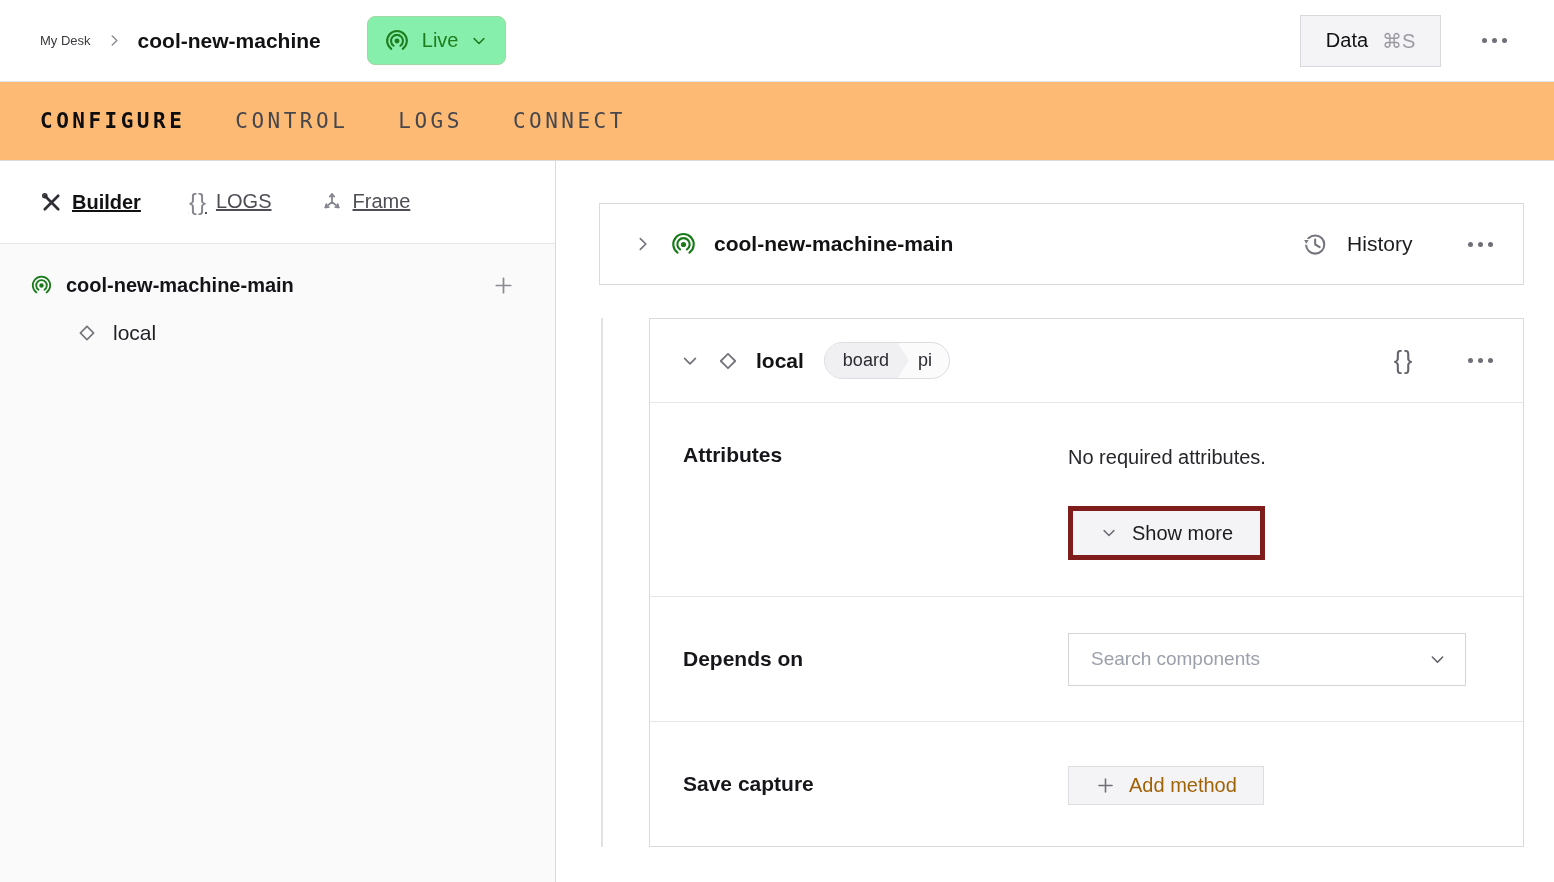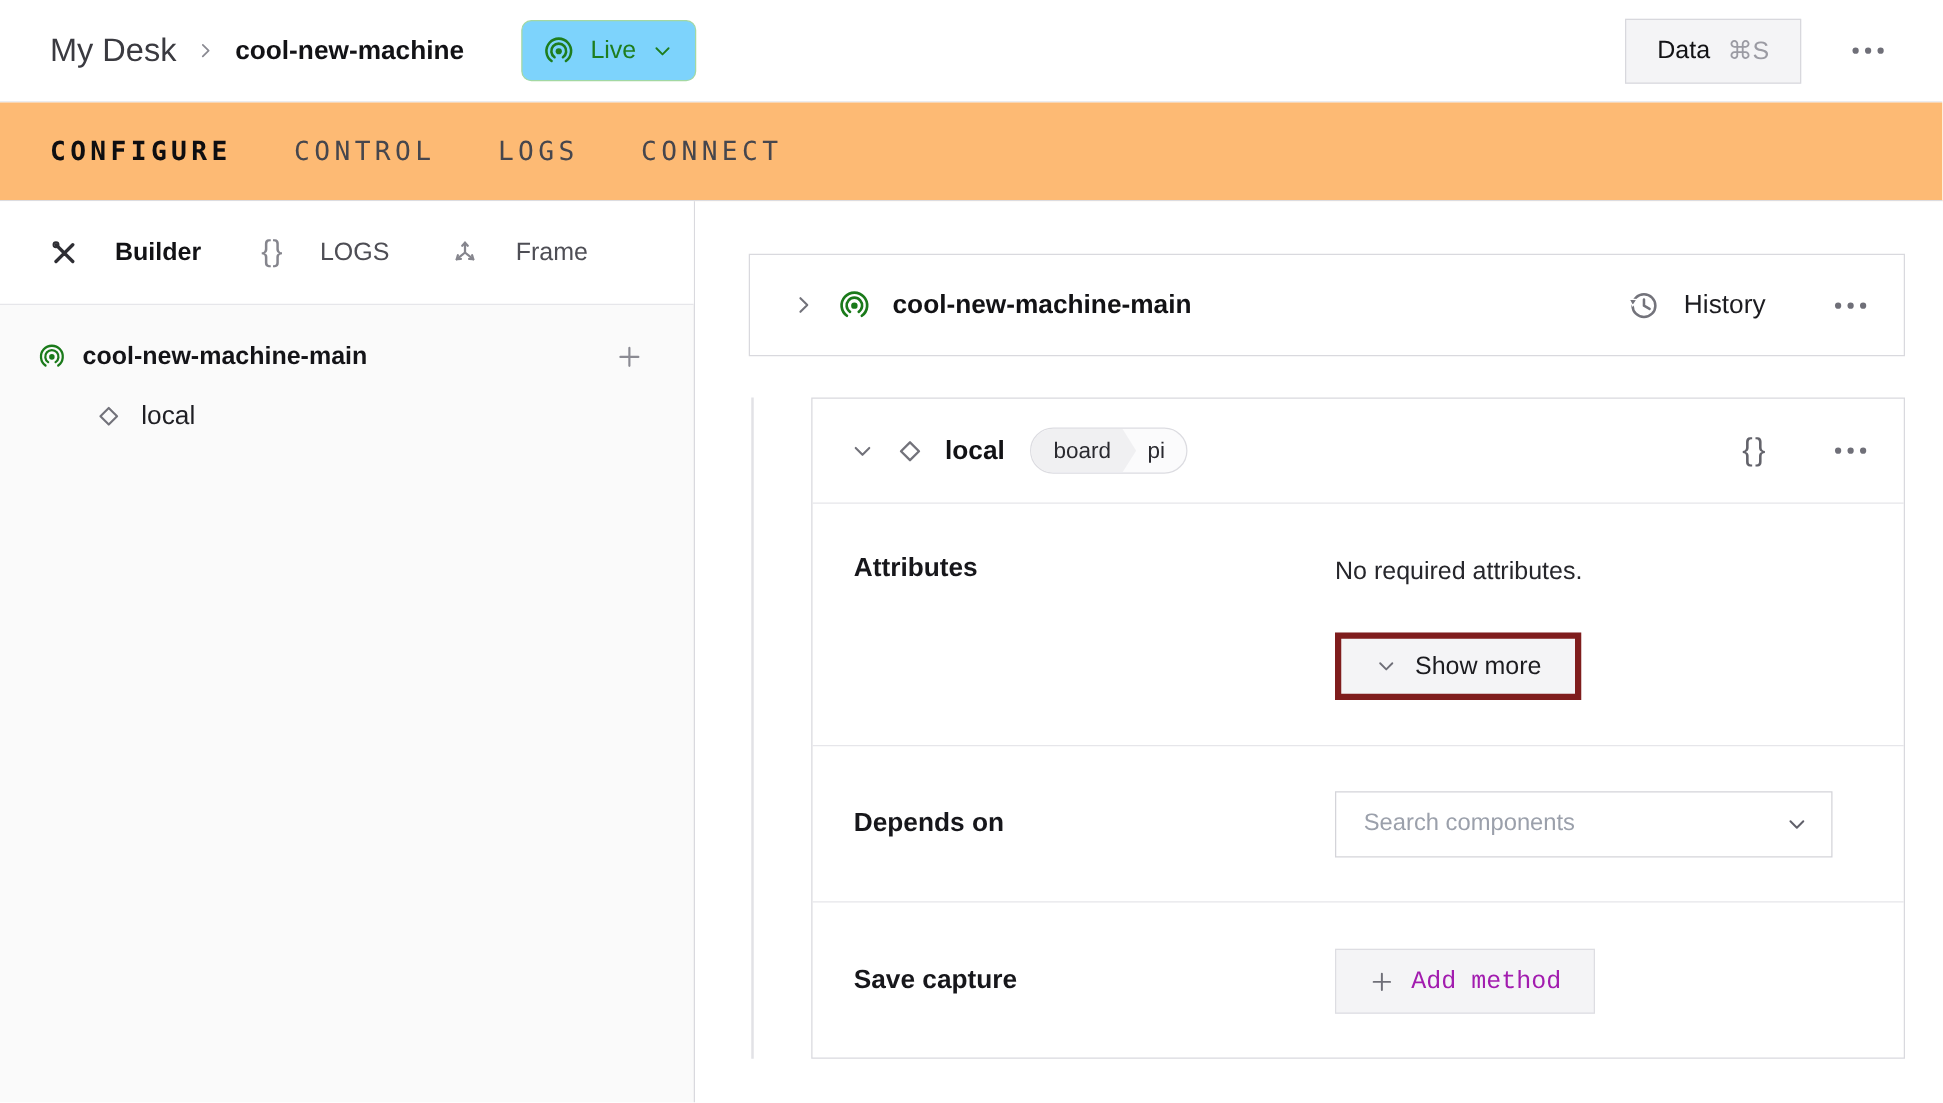--- a/index.html
+++ b/index.html
@@ -9,26 +9,26 @@
     background:#ffffff; color:#1f1f23;
     font-family:"Liberation Sans", sans-serif;
     -webkit-font-smoothing:antialiased;
   }
   svg.ic { display:block; fill:none; stroke:currentColor; stroke-width:2; stroke-linecap:round; stroke-linejoin:round; }
 
   
   .topbar { height:82px; background:#fff; border-bottom:1px solid #e6e6ea;
             display:flex; align-items:center; padding:0 44px 0 40px; }
   .breadcrumb { display:flex; align-items:center; gap:15px; }
-  .bc-parent { font-size:26px; color:#3a3a40; }
+  .bc-parent { font-size:13px; color:#3a3a40; }
   .bc-sep { color:#8a8a92; }
   .bc-current { font-size:21px; font-weight:700; color:#121215; }
   .live-badge { margin-left:46px; display:flex; align-items:center; gap:12px;
                 height:49px; padding:0 17px 0 16px; border-radius:8px;
-                background:#7dd3fc; border:1px solid #a3d8a2; color:#1e7d1e;
+                background:#86efac; border:1px solid #a3d8a2; color:#1e7d1e;
                 font-size:20px; cursor:pointer; }
   .spacer { flex:1; }
   .save-btn { display:flex; align-items:center; gap:14px; height:52px; padding:0 25px;
               background:#f4f4f6; border:1px solid #d8d8dd; font-size:20px; color:#121215;
               font-family:"Liberation Sans", sans-serif; cursor:pointer; }
   .save-shortcut { color:#9b9ba3; }
   .dots { display:flex; align-items:center; cursor:pointer; }
   .dots i { width:5px; height:5px; border-radius:50%; background:#6f6f78; display:block; margin:0 2.6px; }
   .topbar .dots { margin-left:38px; }
 
@@ -40,21 +40,21 @@
   .tab.active { font-weight:700; color:#0e0e11; }
 
   
   .content { display:flex; height:721px; }
 
   
   .sidebar { width:556px; flex-shrink:0; background:#fafafa; border-right:1px solid #d9d9de;
              display:flex; flex-direction:column; }
   .modes { height:83px; background:#fff; border-bottom:1px solid #e6e6ea;
            display:flex; align-items:center; padding-left:40px; gap:48px; flex-shrink:0; }
-  .mode { display:flex; align-items:center; gap:29px; cursor:pointer; font-size:20px; color:#4e4e55; }
+  .mode { display:flex; gap:9px; cursor:pointer; font-size:20px; color:#4e4e55;text-decoration:underline; }
   .mode .mico { color:#85858d; }
   .mode.active { color:#121215; font-weight:700; }
   .mode.active .mico { color:#2e2e34; }
   .brace-glyph { font-size:24px; font-weight:400; letter-spacing:1px; line-height:1; }
   .tree { padding:30px 40px 0 30px; }
   .tree-root { display:flex; align-items:center; gap:13px; cursor:pointer; }
   .tree-root-label { font-size:20px; font-weight:700; color:#141418; }
   .tree-plus { margin-left:auto; color:#8b8b93; cursor:pointer; }
   .tree-child { display:flex; align-items:center; gap:14px; margin:24px 0 0 45px; cursor:pointer; }
   .tree-child-label { font-size:21px; color:#1f1f24; }
@@ -98,23 +98,23 @@
                font-size:20px; color:#1c1c20; font-family:"Liberation Sans", sans-serif; cursor:pointer; }
   .ghost-btn .bico { color:#6f6f78; }
   .sec-depends { height:125px; align-items:center; }
   .select-box { width:398px; height:53px; border:1px solid #d4d4d9; background:#fff;
                 display:flex; align-items:center; padding:0 18px 0 20px; cursor:pointer; }
   .select-box input { flex:1; border:none; outline:none; font-size:19px; color:#26262b;
                       font-family:"Liberation Sans", sans-serif; background:transparent; }
   .select-box input::placeholder { color:#9ba0ab; }
   .select-box .sico { color:#60606a; flex-shrink:0; }
   .sec-capture { height:124px; align-items:center; }
-  .add-btn { height:52px; display:flex; align-items:center; gap:13px; padding:0 26px;
-             background:#f4f4f6; border:1px solid #dddde2; font-size:20px; color:#a21caf;
-             font-family:Liberation Mono, monospace; cursor:pointer; margin-top:2px; }
+  .add-btn { height:39px; display:flex; align-items:center; gap:13px; padding:0 26px;
+             background:#f4f4f6; border:1px solid #dddde2; font-size:20px; color:#a16207;
+             font-family:Liberation Sans, sans-serif; cursor:pointer; margin-top:2px; }
   .add-btn .bico { color:#6f6f78; }
 </style>
 </head>
 <body>
 
 <svg width="0" height="0" style="position:absolute" aria-hidden="true">
   <symbol id="ic-broadcast" viewBox="0 0 24 24">
     <circle cx="12" cy="12" r="2.3" fill="currentColor" stroke="none"></circle>
     <path d="M8.9 16.4 a5.5 5.5 0 1 1 6.2 0" fill="none" stroke="currentColor" stroke-width="1.9" stroke-linecap="round"></path>
     <path d="M6.7 19.2 a9.1 9.1 0 1 1 10.6 0" fill="none" stroke="currentColor" stroke-width="1.9" stroke-linecap="round"></path>

